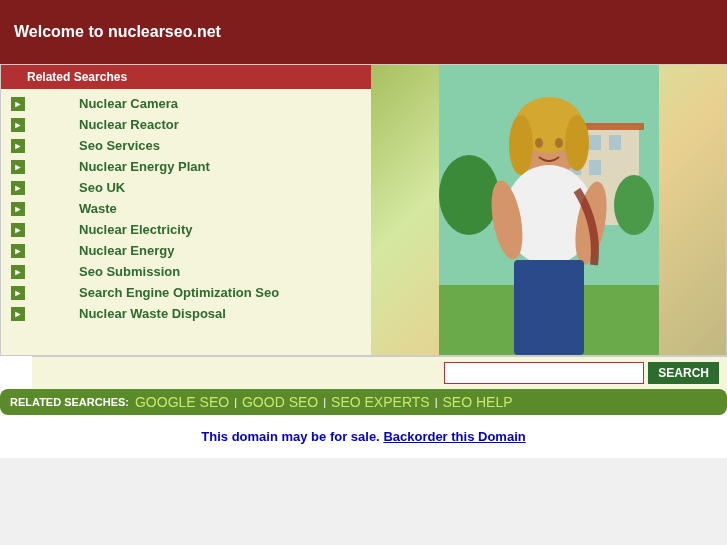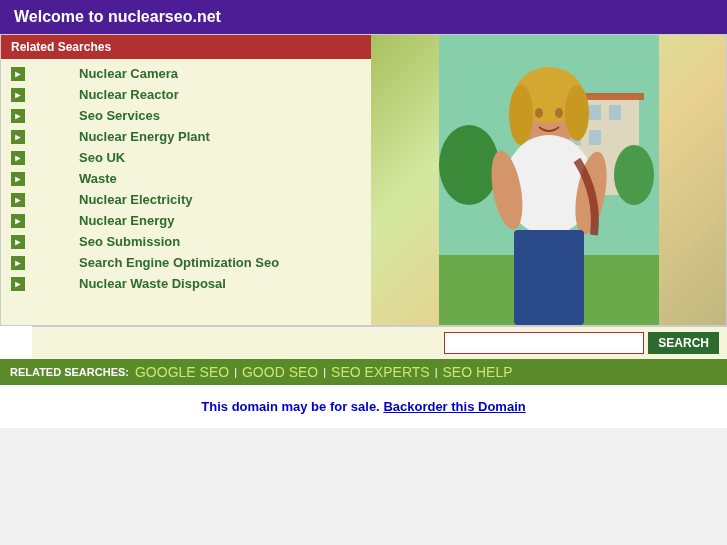--- a/index.html
+++ b/index.html
@@ -10,46 +10,46 @@
       width: 727px;
     }
 
     .main-container {
       width: 727px;
       background: #fff;
     }
 
     
     .header {
-      background: #4c1d95;
+      background: #7f1d1d;
       color: #fff;
       font-size: 16px;
       font-weight: bold;
-      padding: 8px 14px;
+      padding: 23px 14px;
     }
 
     
     .content-area {
       display: flex;
       background: #f5f5dc;
       border: 1px solid #ccc;
     }
 
     
     .left-panel {
       flex: 0 0 370px;
       background: #f5f5dc;
     }
 
     .related-searches-header {
       background: #b33030;
       color: #fff;
       font-weight: bold;
       font-size: 12px;
-      padding: 5px 10px;
+      padding: 5px 26px;
     }
 
     .search-list {
       list-style: none;
       padding: 4px 0;
     }
 
     .search-list li {
       display: flex;
       align-items: center;
@@ -130,20 +130,21 @@
     }
 
     
     .footer-related {
       background: #5a8a2a;
       padding: 5px 10px;
       display: flex;
       align-items: center;
       gap: 0;
       flex-wrap: wrap;
+      border-radius: 8px;
     }
 
     .footer-related .label {
       color: #fff;
       font-weight: bold;
       font-size: 11px;
       margin-right: 6px;
     }
 
     .footer-related a {

